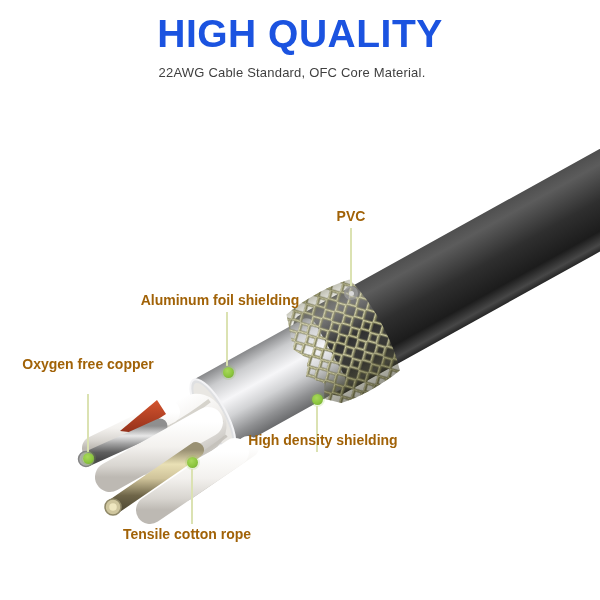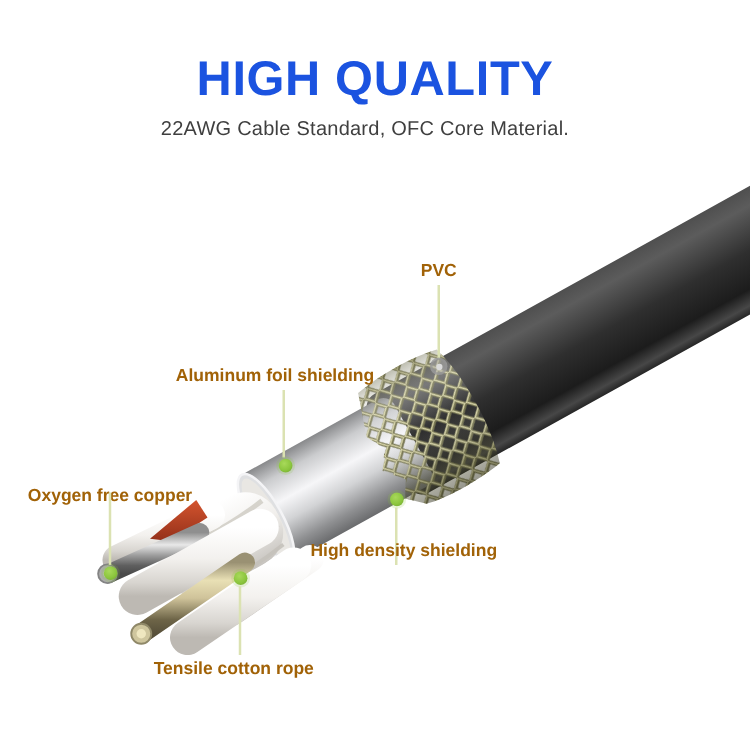--- a/index.html
+++ b/index.html
@@ -3,27 +3,27 @@
 <meta charset="utf-8">
 <style>
   html,body{margin:0;padding:0;}
   body{
     width:600px;height:600px;background:#ffffff;
     font-family:"Liberation Sans", sans-serif;
     position:relative;overflow:hidden;
   }
   .stage{position:absolute;inset:0;}
   
-  .header{position:absolute;top:44px;left:0;width:600px;text-align:center;}
+  .header{position:absolute;top:14px;left:0;width:600px;text-align:center;}
   .title{
     margin:0;font-size:39px;font-weight:bold;letter-spacing:.5px;
     color:#1b53e0;line-height:1.0;
   }
   .subtitle{
-    margin:12px 16px 0 0;font-size:16px;color:#3f3f3f;letter-spacing:.2px;
+    margin:12px 16px 0 0;font-size:13px;color:#3f3f3f;letter-spacing:.2px;
   }
   
   svg.cable{position:absolute;left:0;top:0;}
   
   .callout-label{
     position:absolute;transform:translateX(-50%);
     font-size:14px;font-weight:bold;color:#a16207;white-space:nowrap;
   }
   .pointer-line{
     position:absolute;width:2px;background:#dbe2b2;
@@ -160,21 +160,21 @@
   </svg>
 
   <div class="callout-label" style="left:351px;top:208px">PVC</div>
   <div class="pointer-line" style="left:350px;top:228px;height:59px"></div>
   <div class="dot gray" style="left:351px;top:293px"></div>
 
   <div class="callout-label" style="left:220px;top:292px">Aluminum foil shielding</div>
   <div class="pointer-line" style="left:226px;top:312px;height:54px"></div>
   <div class="dot green" style="left:228px;top:372px"></div>
 
-  <div class="callout-label" style="left:88px;top:388px">Oxygen free copper</div>
+  <div class="callout-label" style="left:88px;top:356px">Oxygen free copper</div>
   <div class="pointer-line" style="left:87px;top:394px;height:58px"></div>
   <div class="dot green" style="left:88px;top:458px"></div>
 
   <div class="dot green" style="left:317px;top:399px"></div>
   <div class="pointer-line" style="left:316px;top:406px;height:46px"></div>
   <div class="callout-label" style="left:323px;top:432px">High density shielding</div>
 
   <div class="dot green" style="left:192px;top:462px"></div>
   <div class="pointer-line" style="left:191px;top:469px;height:55px"></div>
   <div class="callout-label" style="left:187px;top:526px">Tensile cotton rope</div>

